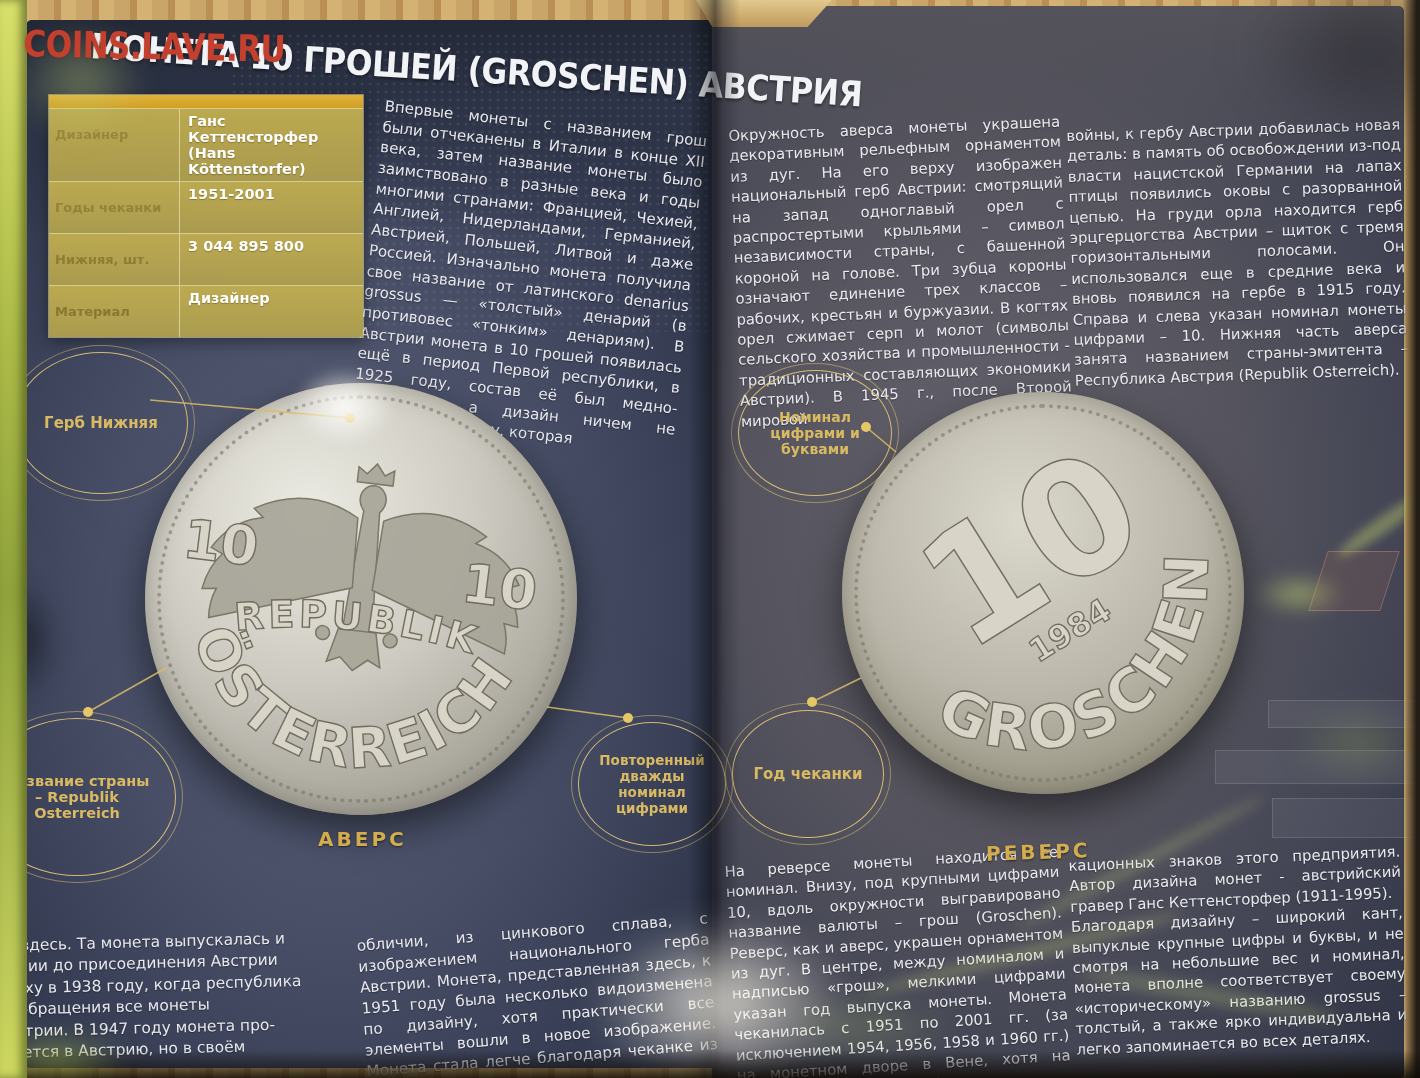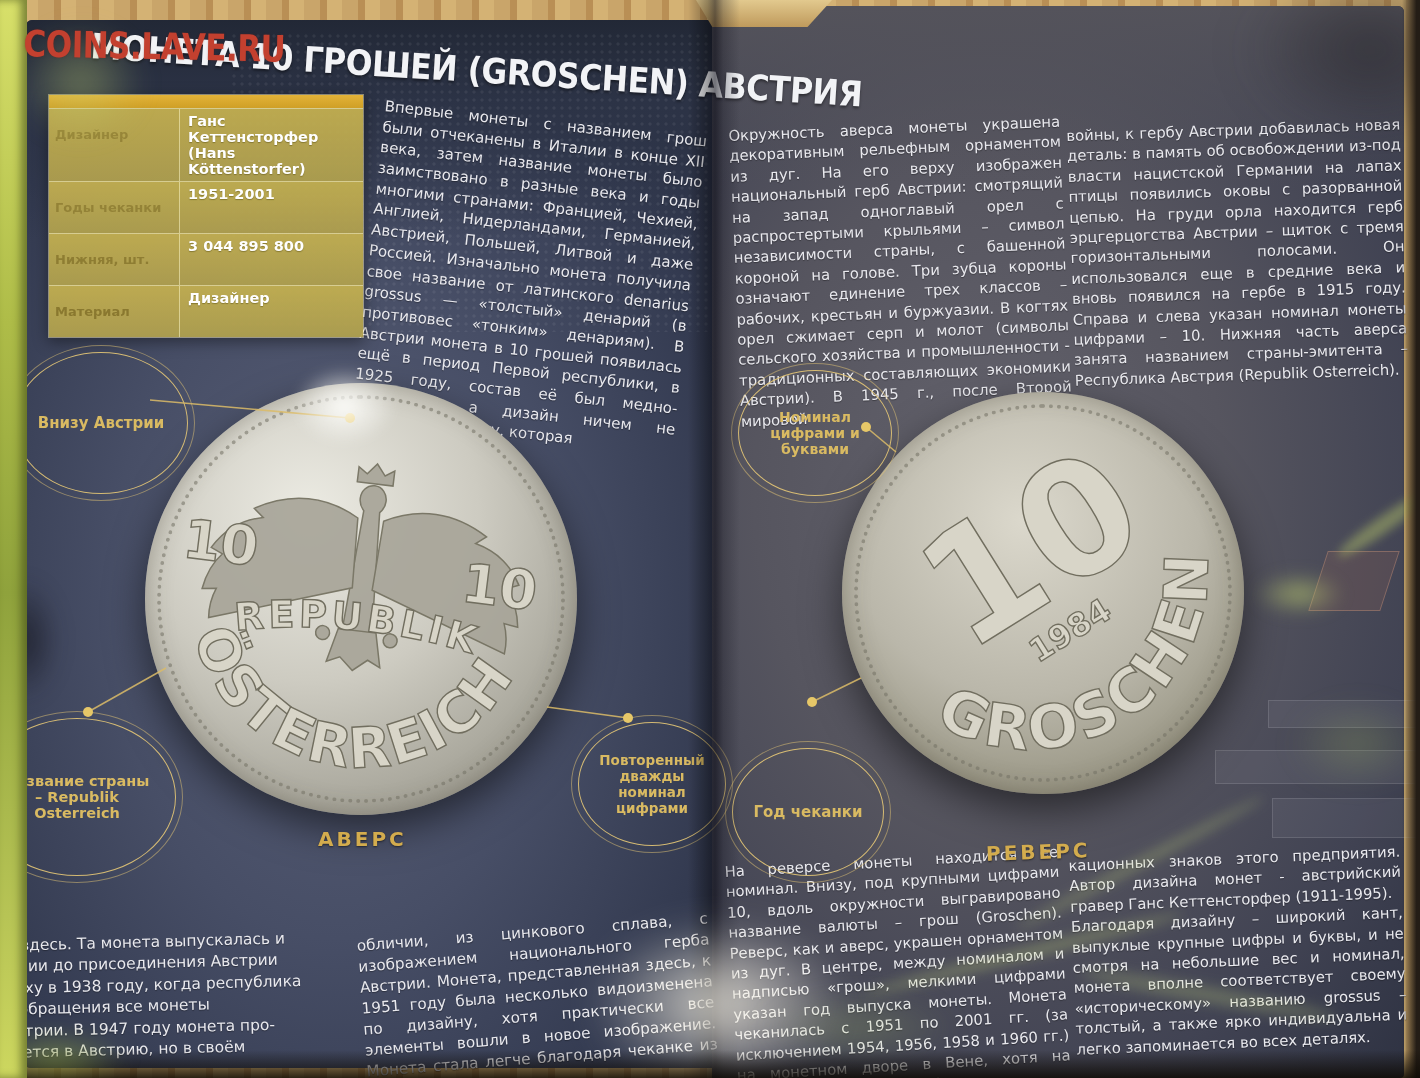--- a/index.html
+++ b/index.html
@@ -158,25 +158,25 @@
         <text class="emboss" font-size="60" letter-spacing="3">
           <textPath href="#arcBottomR" startOffset="50%" text-anchor="middle">GROSCHEN</textPath>
         </text>
       </g>
     </svg>
   </div>
 
   <div class="coin-label" style="left:318px;top:827px;">АВЕРС</div>
   <div class="coin-label" style="left:986px;top:840px;transform:rotate(-2deg);">РЕВЕРС</div>
 
-  <div class="callout" style="left:14px;top:352px;width:140px;height:140px;font-size:15px;padding:0 16px;">Внизу Австрии</div>
+  <div class="callout" style="left:14px;top:352px;width:140px;height:140px;font-size:15px;padding:0 16px;">Герб Нижняя</div>
   <div class="callout" style="left:-22px;top:718px;width:156px;height:156px;font-size:14.5px;padding:0 20px;">Название страны – Republik Osterreich</div>
   <div class="callout" style="left:578px;top:722px;width:122px;height:122px;font-size:13.5px;padding:0 12px;">Повторенный дважды номинал цифрами</div>
   <div class="callout" style="left:738px;top:362px;width:124px;height:124px;font-size:14px;padding:0 14px;margin-top:8px;">Номинал цифрами и буквами</div>
-  <div class="callout" style="left:732px;top:748px;width:126px;height:126px;font-size:15px;padding:0 12px;">Год чеканки</div>
+  <div class="callout" style="left:732px;top:710px;width:126px;height:126px;font-size:15px;padding:0 12px;">Год чеканки</div>
 
   <svg id="connector-layer" width="1420" height="1078" viewBox="0 0 1420 1078">
     <g stroke="#dcbc68" stroke-width="1.6" opacity="0.85">
       <line x1="150" y1="400" x2="350" y2="418"></line>
       <line x1="88" y1="712" x2="166" y2="668"></line>
       <line x1="628" y1="718" x2="547" y2="707"></line>
       <line x1="866" y1="427" x2="896" y2="452"></line>
       <line x1="812" y1="702" x2="861" y2="678"></line>
     </g>
     <g fill="#e6c768">

